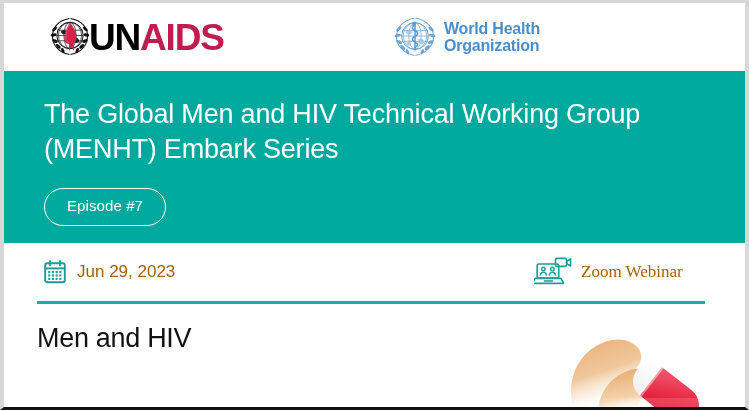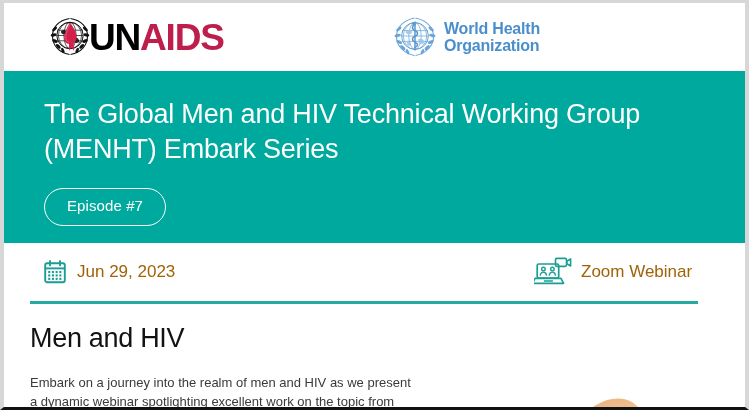--- a/index.html
+++ b/index.html
@@ -128,26 +128,26 @@
   }
   .meta-item .txt {
     margin-left: 11px;
     font-size: 17px;
     color: #a16207;
     white-space: nowrap;
   }
   #meta-date  { left: 40px; }
   #meta-time  { left: 288px; }
   #meta-place { left: 530px; }
-  #meta-place .txt { margin-left: 9px; }
+  #meta-place .txt { margin-left: 9px; font-family: Liberation Serif, serif; }
 
   
   .content {
     position: relative;
-    padding: 0 24px;
+    padding: 0 31px;
   }
   .rule {
     height: 3px;
     background: #26a9a0;
     width: 668px;
     margin: 0 0 0 2px;
   }
   .section-title {
     margin: 21px 0 0 2px;
     font-size: 27px;
@@ -323,24 +323,20 @@
       </span>
       <span class="txt">Zoom Webinar</span>
     </div>
   </div>
 
   <div class="content">
     <div class="rule"></div>
 
     <h2 class="section-title">Men and HIV</h2>
 
-    <div class="section-body">
-      <p>Embark on a journey into the realm of men and HIV as we present</p>
-      <p>a dynamic webinar spotlighting excellent work on the topic from</p>
-    </div>
 
     <span class="pill-art">
       <svg width="215" height="130" viewBox="0 0 215 130" aria-hidden="true">
         <defs>
           <linearGradient id="skinGrad" x1="0" y1="0" x2="0.35" y2="1">
             <stop offset="0%" stop-color="#e9af77"></stop>
             <stop offset="55%" stop-color="#f0c79b"></stop>
             <stop offset="100%" stop-color="#ffffff" stop-opacity="0.2"></stop>
           </linearGradient>
           <linearGradient id="skin2" x1="0" y1="0" x2="0.2" y2="1">

